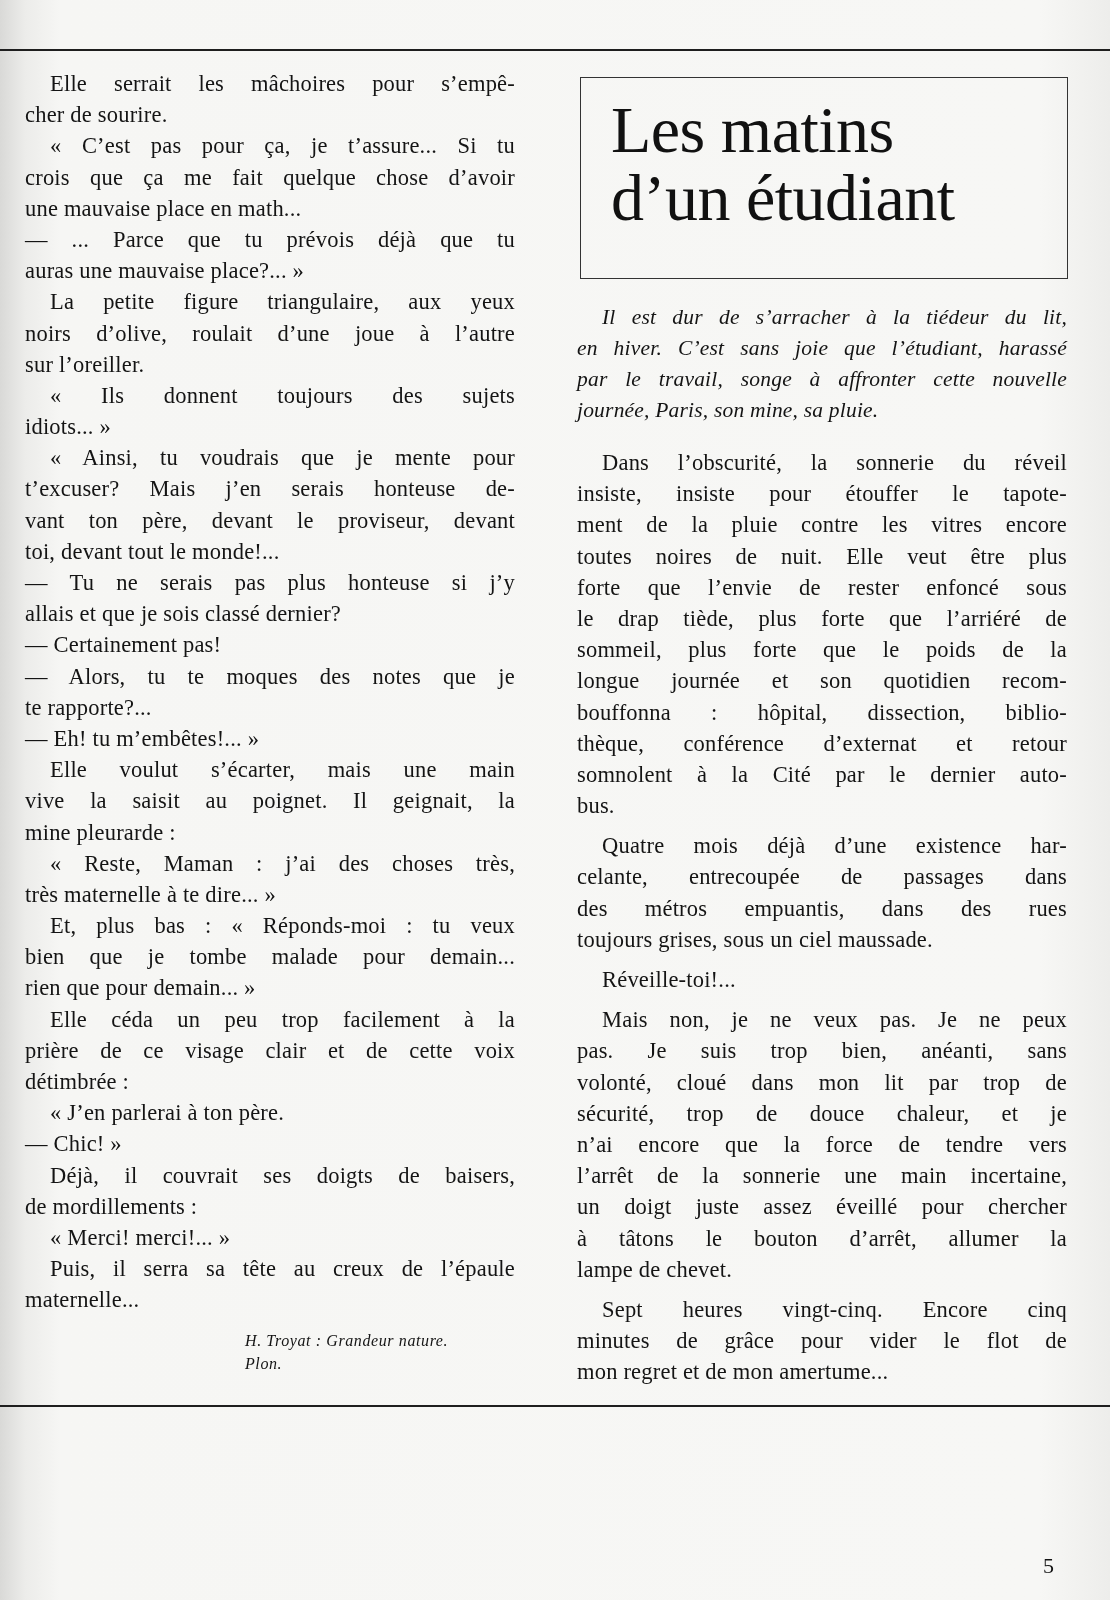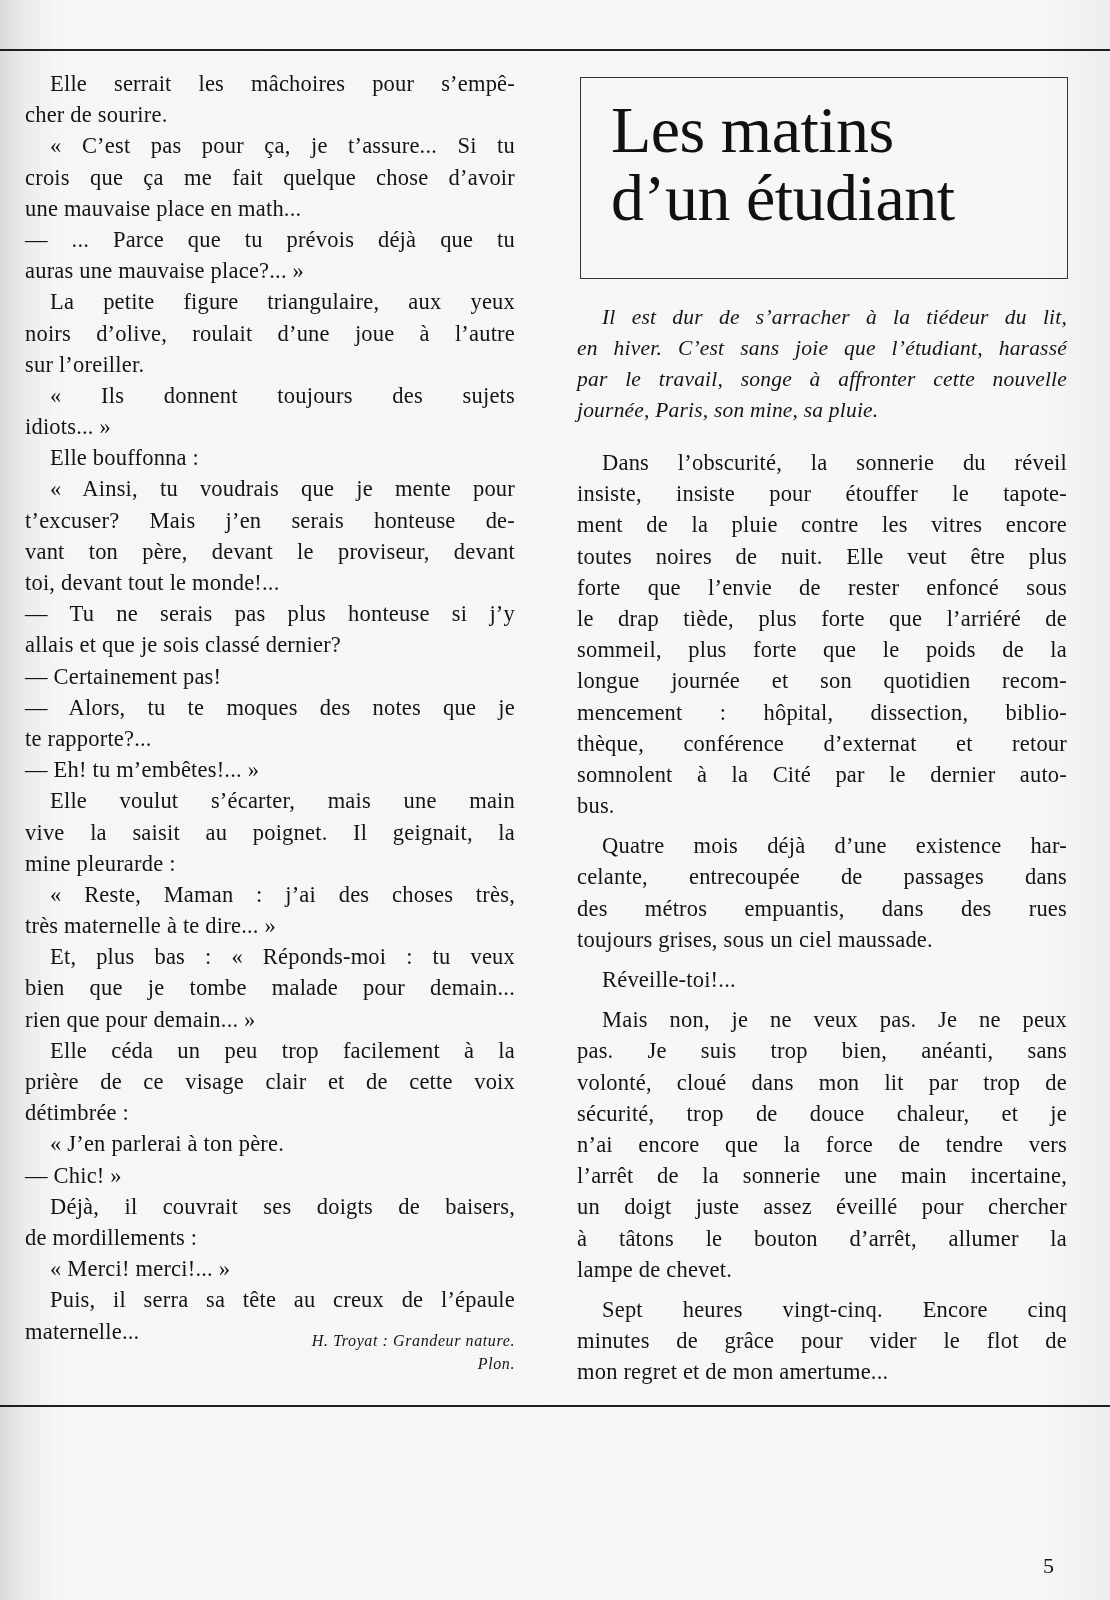--- a/index.html
+++ b/index.html
@@ -35,21 +35,21 @@
     letter-spacing: -0.5px; color: #111;
   }
 
   .lead { position: absolute; left: 577px; top: 302px; width: 490px; }
   .lead .line { font-style: italic; font-size: 21.5px; height: 31px; line-height: 31px; }
 
   .body-right { position: absolute; left: 577px; top: 447px; width: 490px; }
   .para { margin-bottom: 9px; }
 
   .credit {
-    position: absolute; left: 245px; width: 270px; text-align: right;
+    position: absolute; left: 245px; width: 270px; text-align: left;
     font-style: italic; font-size: 16px; letter-spacing: 0.6px; line-height: 22px;
   }
   .credit.a { top: 1330px; }
   .credit.b { top: 1353px; }
 
   .page-num {
     position: absolute; left: 1043px; top: 1553px;
     font-size: 22px; font-weight: normal;
   }
 </style>
@@ -64,21 +64,20 @@
     <div class="line ind">« C’est pas pour ça, je t’assure... Si tu</div>
     <div class="line">crois que ça me fait quelque chose d’avoir</div>
     <div class="line last">une mauvaise place en math...</div>
     <div class="line">— ... Parce que tu prévois déjà que tu</div>
     <div class="line last">auras une mauvaise place?... »</div>
     <div class="line ind">La petite figure triangulaire, aux yeux</div>
     <div class="line">noirs d’olive, roulait d’une joue à l’autre</div>
     <div class="line last">sur l’oreiller.</div>
     <div class="line ind">« Ils donnent toujours des sujets</div>
     <div class="line last">idiots... »</div>
-    <div class="line ind last">Elle bouffonna :</div>
     <div class="line ind">« Ainsi, tu voudrais que je mente pour</div>
     <div class="line">t’excuser? Mais j’en serais honteuse de-</div>
     <div class="line">vant ton père, devant le proviseur, devant</div>
     <div class="line last">toi, devant tout le monde!...</div>
     <div class="line">— Tu ne serais pas plus honteuse si j’y</div>
     <div class="line last">allais et que je sois classé dernier?</div>
     <div class="line last">— Certainement pas!</div>
     <div class="line">— Alors, tu te moques des notes que je</div>
     <div class="line last">te rapporte?...</div>
     <div class="line last">— Eh! tu m’embêtes!... »</div>
@@ -122,21 +121,21 @@
 <div class="body-right" id="body-right">
     <div class="para">
       <div class="line ind">Dans l’obscurité, la sonnerie du réveil</div>
       <div class="line">insiste, insiste pour étouffer le tapote-</div>
       <div class="line">ment de la pluie contre les vitres encore</div>
       <div class="line">toutes noires de nuit. Elle veut être plus</div>
       <div class="line">forte que l’envie de rester enfoncé sous</div>
       <div class="line">le drap tiède, plus forte que l’arriéré de</div>
       <div class="line">sommeil, plus forte que le poids de la</div>
       <div class="line">longue journée et son quotidien recom-</div>
-      <div class="line">mencement : hôpital, dissection, biblio-</div>
+      <div class="line">bouffonna : hôpital, dissection, biblio-</div>
       <div class="line">thèque, conférence d’externat et retour</div>
       <div class="line">somnolent à la Cité par le dernier auto-</div>
       <div class="line last">bus.</div>
     </div>
     <div class="para">
       <div class="line ind">Quatre mois déjà d’une existence har-</div>
       <div class="line">celante, entrecoupée de passages dans</div>
       <div class="line">des métros empuantis, dans des rues</div>
       <div class="line last">toujours grises, sous un ciel maussade.</div>
     </div>

